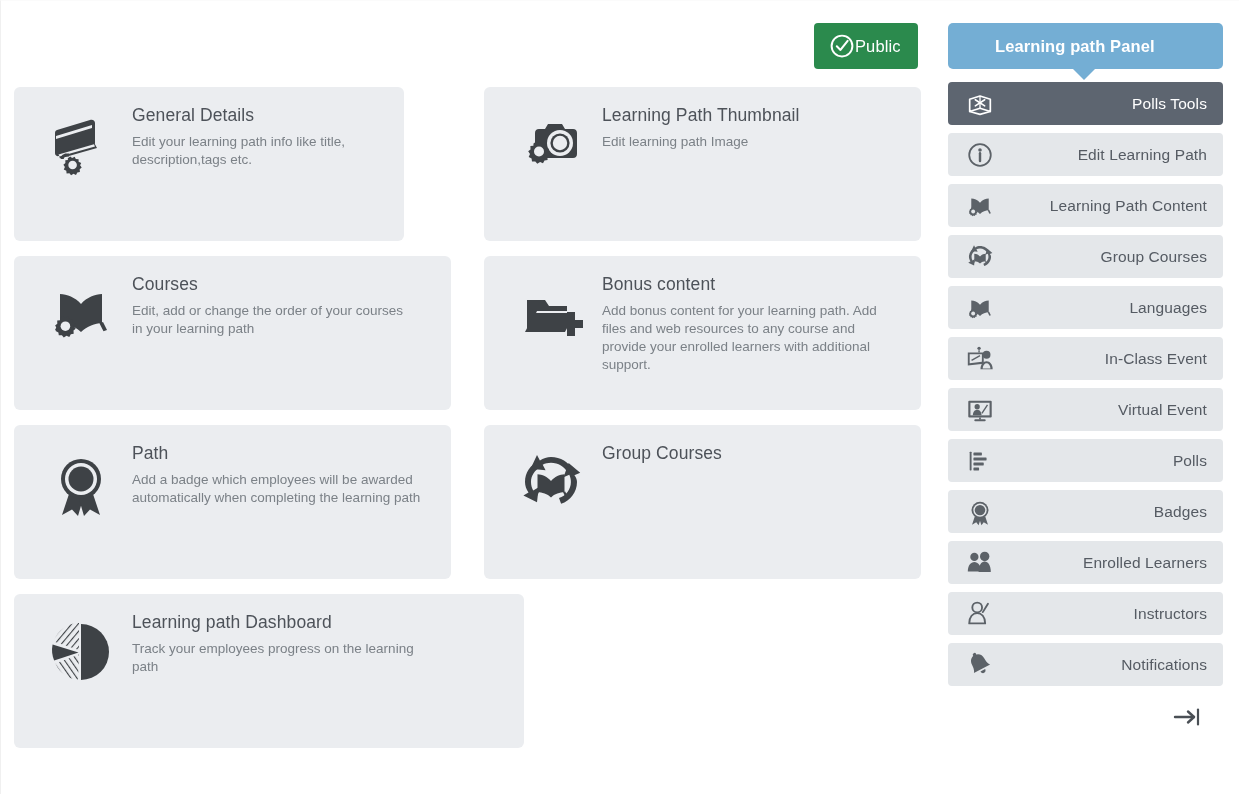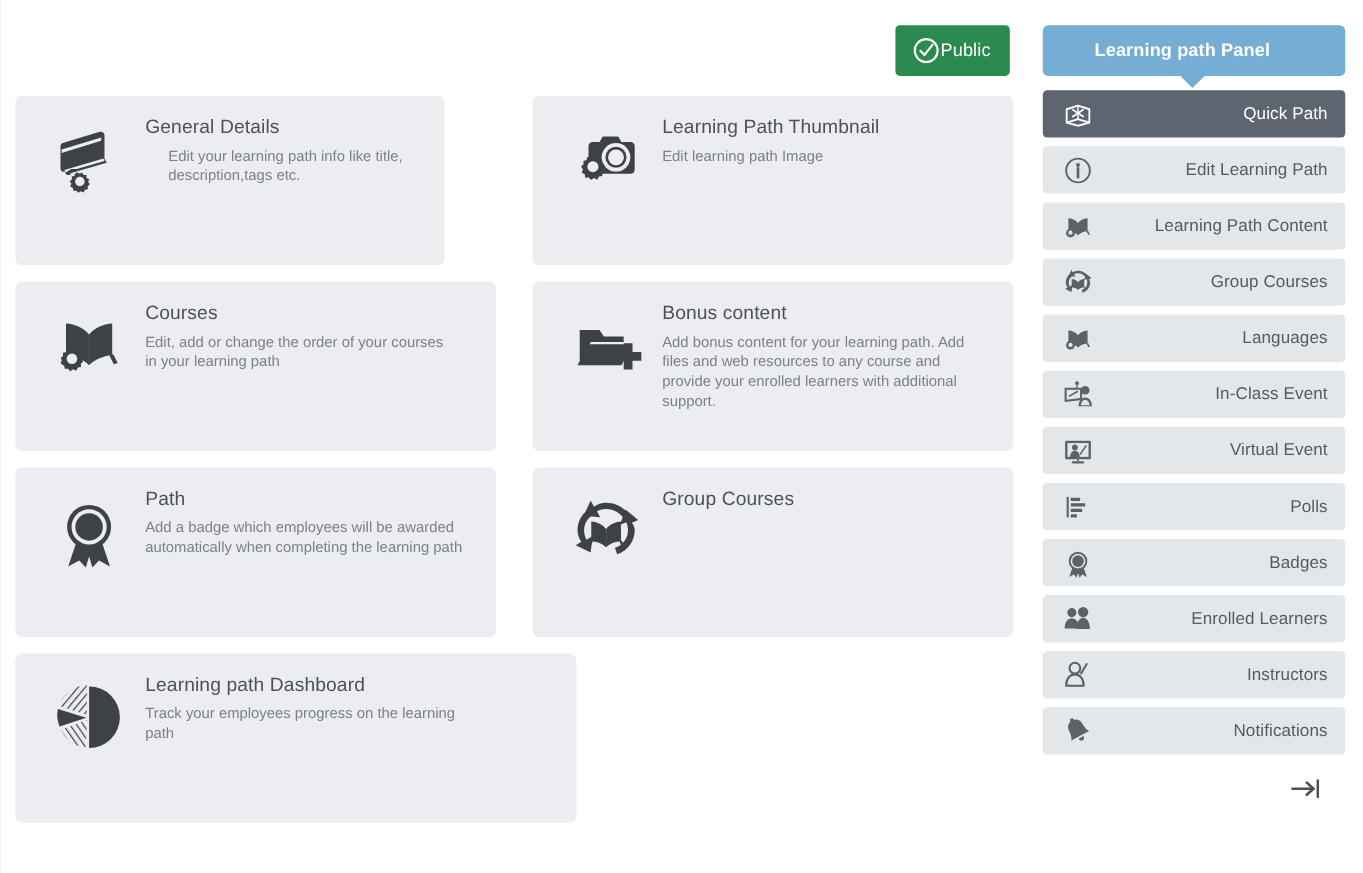--- a/index.html
+++ b/index.html
@@ -121,21 +121,21 @@
           <path d="M11 27 L47 16 L47 19 L11 30 Z" fill="#ebedf0"></path>
           <path d="M13 44 L49 33.5 L52 39 L15 49.6 Z"></path>
           <path d="M13.5 45.5 L49 35.2 L50 37.4 L14.5 47.6 Z" fill="#ebedf0"></path>
           <path d="M16 50 C16 47 18 44.6 21.5 44.6 L24 44.6 L24 47.4 L21.5 47.4 C19.6 47.4 18.8 48.4 18.8 50 L16 50 Z"></path>
           <path d="M22.8 49.2 l2.4 -1.6 l1.9 1.3 l2.6 -1.1 l1.1 2.2 l2.8 0.2 l0 2.6 l2.6 1.1 l-1.1 2.4 l1.6 2.3 l-2 1.7 l0.2 2.8 l-2.6 0.4 l-1.3 2.5 l-2.5 -1.2 l-2.4 1.5 l-1.7 -2 l-2.8 0.1 l-0.3 -2.6 l-2.5 -1.3 l1.1 -2.4 l-1.5 -2.4 l2 -1.6 l-0.1 -2.8 l2.6 -0.3 Z"></path>
           <circle cx="27.6" cy="56" r="4.3" fill="#ebedf0"></circle>
         </svg>
       </span>
       <div class="c-body">
         <p class="c-title">General Details</p>
-        <p class="c-desc" style="max-width:290px;margin-left:21px;">Edit your learning path info like title, description,tags etc.</p>
+        <p class="c-desc" style="max-width:290px;">Edit your learning path info like title, description,tags etc.</p>
       </div>
     </div>
 
     <div class="card" style="left:470px;top:0px;width:437px;height:154px;">
       <span class="c-ico">
         <svg viewBox="0 0 72 72" width="72" height="72" fill="#3e4246">
           <path d="M20 20 L30 20 L33 15 L47 15 L50 20 L58 20 C60.5 20 62 21.6 62 24 L62 45 C62 47.4 60.5 49 58 49 L24 49 C21.5 49 20 47.4 20 45 L20 24 C20 21.6 21.5 20 24 20 Z"></path>
           <circle cx="45" cy="34" r="13" fill="#ebedf0"></circle>
           <circle cx="45" cy="34" r="9.6" fill="#3e4246"></circle>
           <circle cx="45" cy="34" r="7.2" fill="#ebedf0"></circle>
@@ -252,21 +252,21 @@
       <div class="panel-item active">
         <span class="p-ico">
           <svg viewBox="0 0 32 32" width="30" height="30">
             <path d="M5 11 L16 7.5 L27 11 L27 24 L16 20.5 L5 24 Z" fill="none" stroke="#ffffff" stroke-width="1.8" stroke-linejoin="round"></path>
             <path d="M16 7.5 L16 20.5" stroke="#ffffff" stroke-width="1.4"></path>
             <path d="M11 11.5 L21 18" stroke="#ffffff" stroke-width="1.7" stroke-linecap="round"></path>
             <path d="M21 11.5 L11 18" stroke="#ffffff" stroke-width="1.7" stroke-linecap="round"></path>
             <path d="M5 24 L16 27 L27 24" fill="none" stroke="#ffffff" stroke-width="1.8" stroke-linejoin="round"></path>
           </svg>
         </span>
-        <span class="p-lbl">Quick Path</span>
+        <span class="p-lbl">Polls Tools</span>
       </div>
 
       <div class="panel-item">
         <span class="p-ico">
           <svg viewBox="0 0 32 32" width="30" height="30">
             <circle cx="16" cy="16" r="11.5" fill="none" stroke="#5c6268" stroke-width="1.9"></circle>
             <circle cx="16" cy="10.6" r="1.9" fill="#5c6268"></circle>
             <path d="M16 14 L16 22.5" stroke="#5c6268" stroke-width="2.6" stroke-linecap="round"></path>
           </svg>
         </span>

